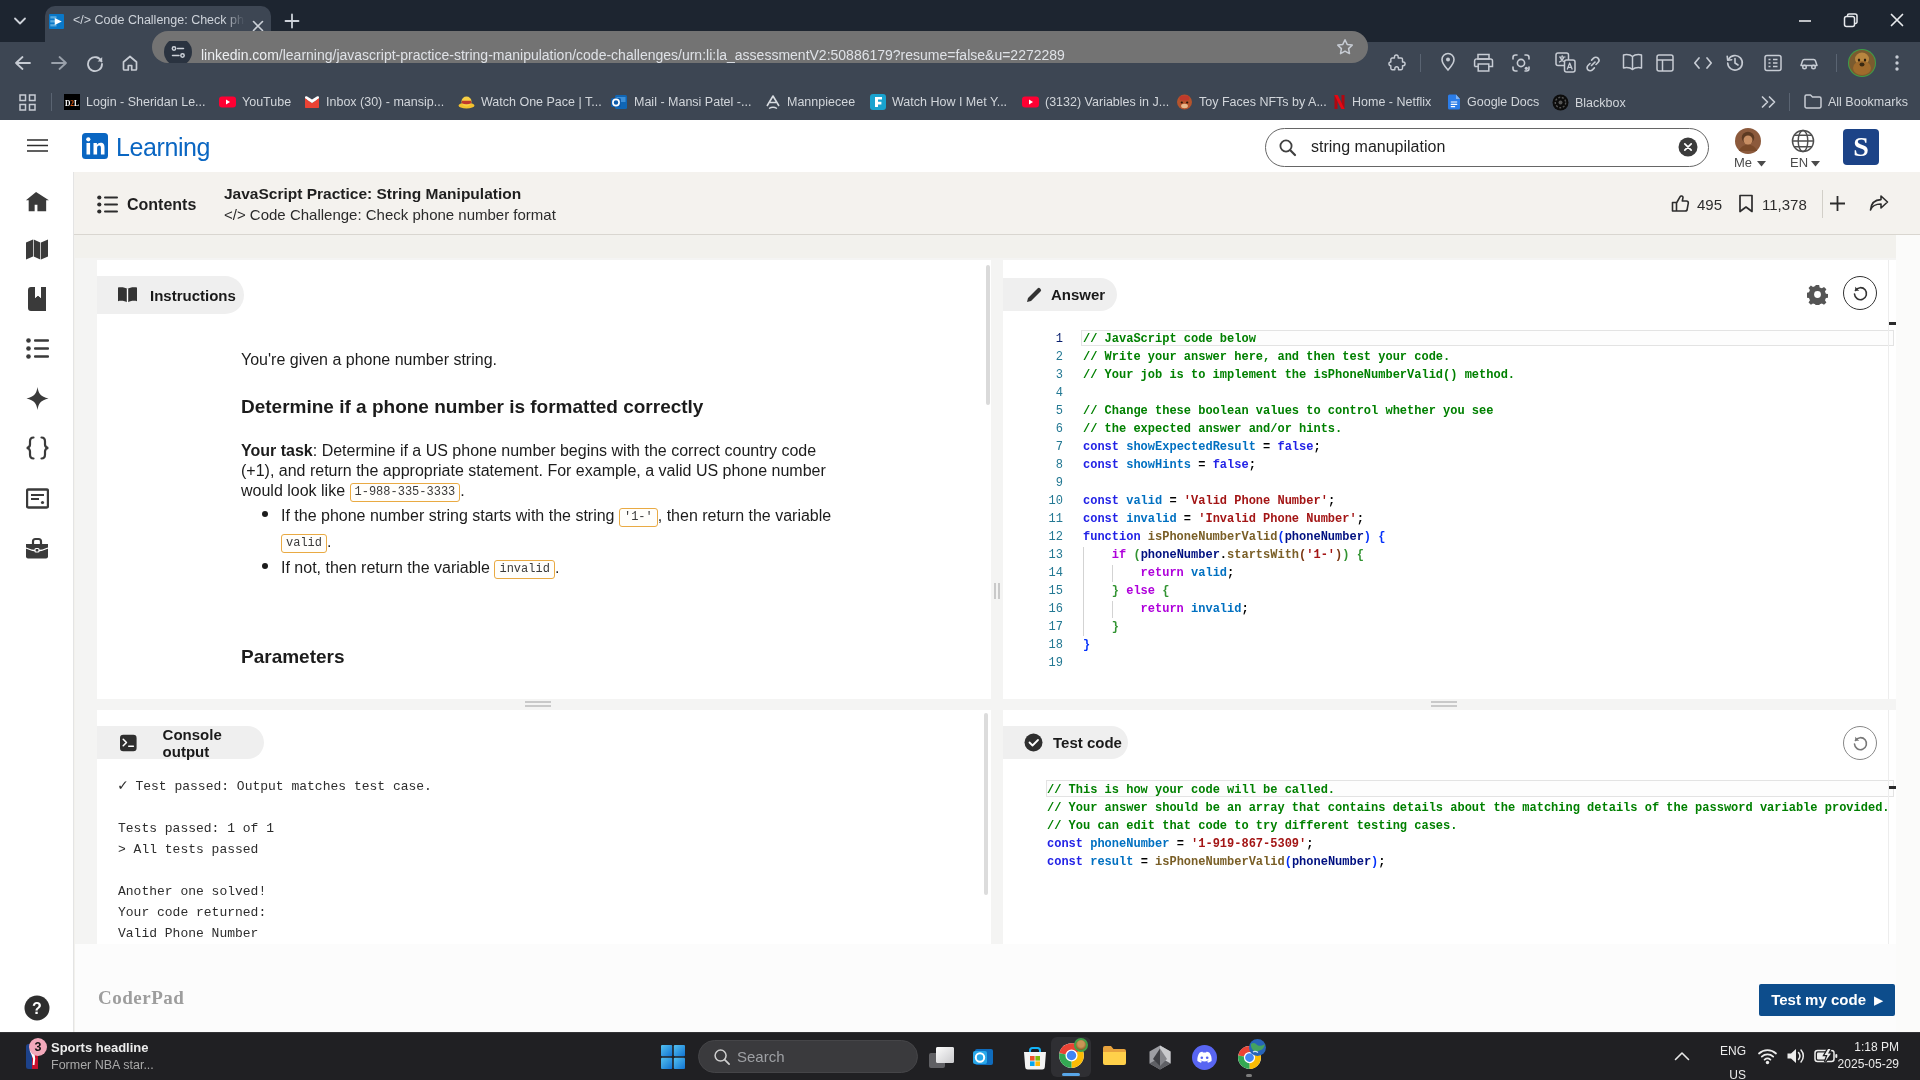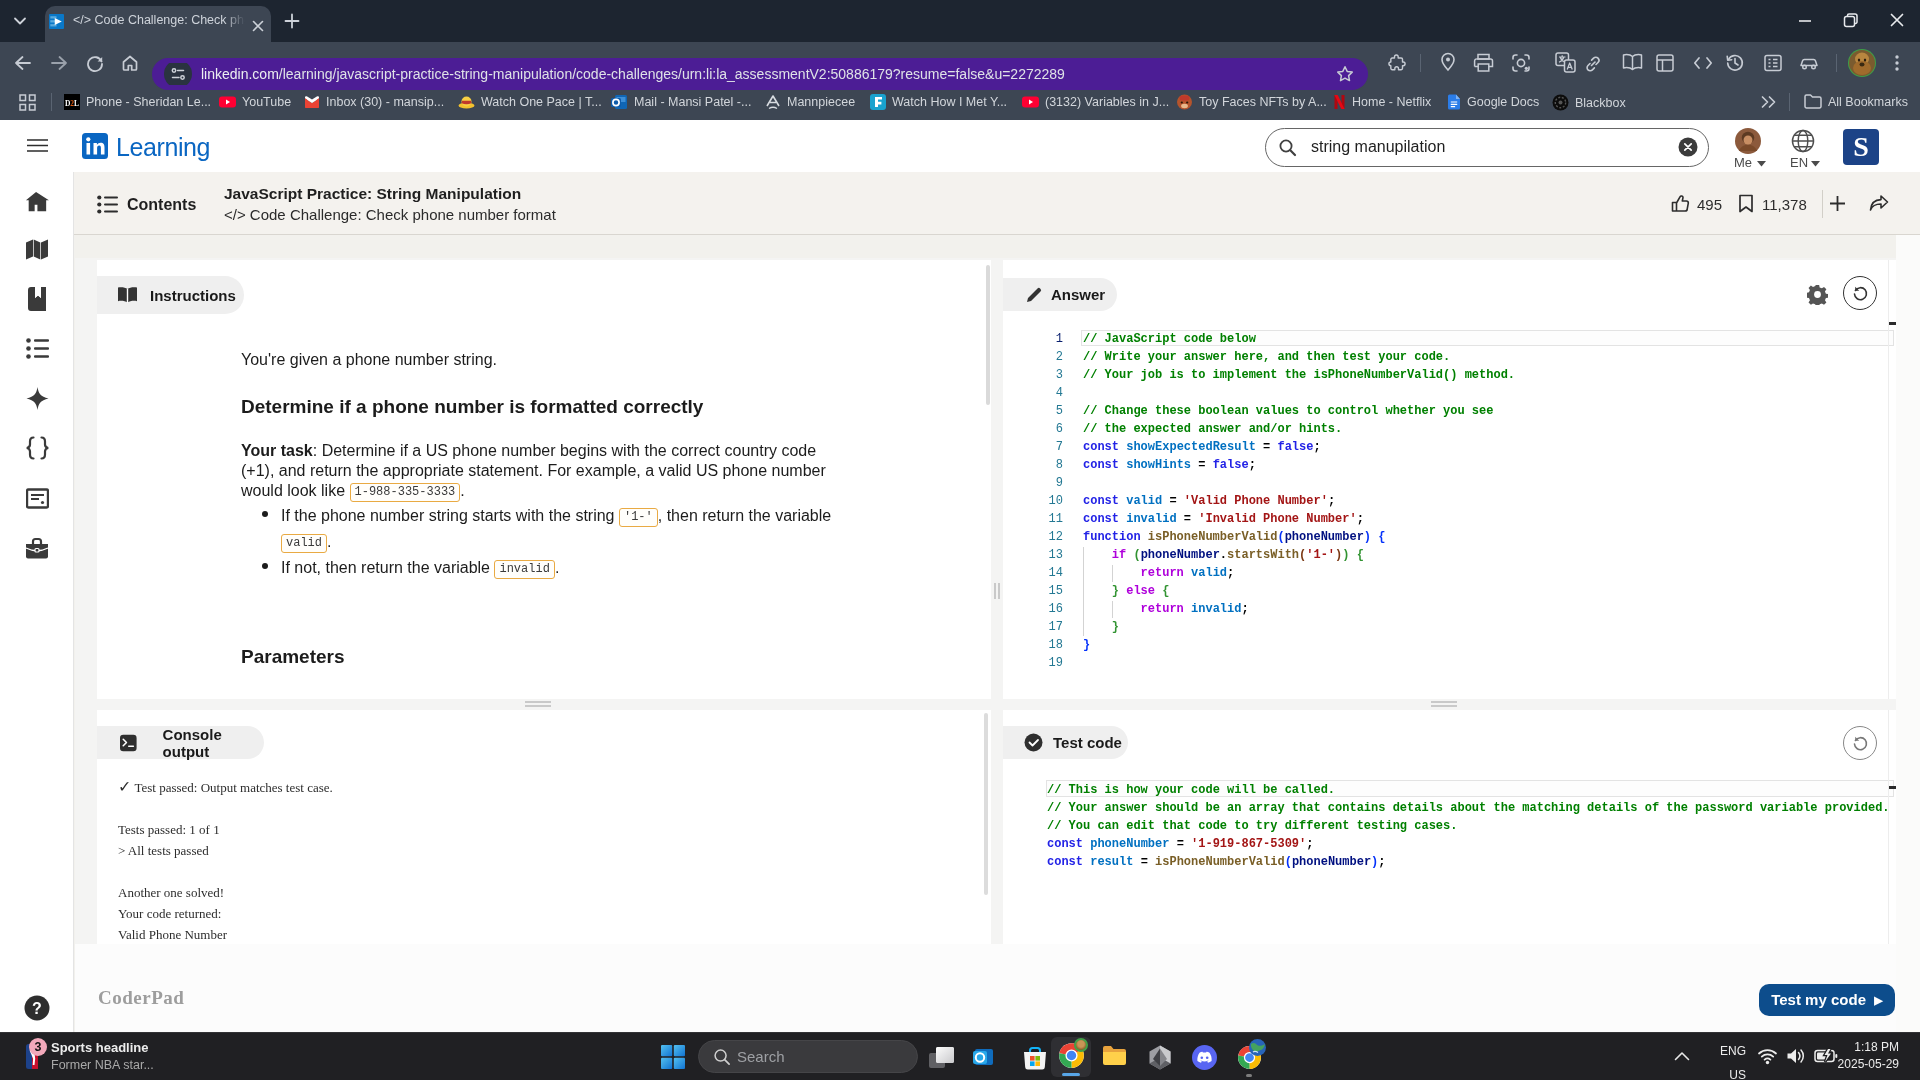--- a/index.html
+++ b/index.html
@@ -4,36 +4,36 @@
 *{margin:0;padding:0;box-sizing:border-box}
 html,body{width:1920px;height:1080px;overflow:hidden}
 body{font-family:"Liberation Sans",sans-serif;position:relative;background:#fff}
 .abs{position:absolute}
 
 #tabstrip{position:absolute;left:0;top:0;width:1920px;height:42px;background:#1d2530}
 #toolbar{position:absolute;left:0;top:42px;width:1920px;height:42px;background:#3d4653}
 #bookmarks{position:absolute;left:0;top:84px;width:1920px;height:36px;background:#3d4653}
 #tab{position:absolute;left:45px;top:6px;width:226px;height:36px;background:#3d4653;border-radius:10px 10px 0 0}
 .tabtitle{position:absolute;left:28px;top:7px;color:#ced3da;font-size:12.5px;white-space:nowrap;overflow:hidden;width:172px;-webkit-mask-image:linear-gradient(90deg,#000 88%,transparent)}
-#omnibox{position:absolute;left:152px;top:58px;width:1216px;height:32px;background:#4c1d95;border-radius:16px;display:flex;align-items:center}
+#omnibox{position:absolute;left:152px;top:31px;width:1216px;height:32px;background:#737373;border-radius:16px;display:flex;align-items:flex-end}
 .url{color:#dfe2e7;font-size:14px;margin-left:7px;white-space:nowrap}
 .url b{font-weight:400;color:#eceef1}
 .bmitem{display:flex;align-items:center;gap:6px;color:#d2d6db;font-size:12.5px;white-space:nowrap}
 
 #liheader{position:absolute;left:0;top:120px;width:1920px;height:52px;background:#fff}
 #contentsbar{position:absolute;left:0;top:172px;width:1920px;height:63px;background:#f4f2ee;border-bottom:1px solid #d9d6d0}
 #pagebg{position:absolute;left:0;top:235px;width:1920px;height:797px;background:#f2f1ed}
 
 #sidebar{position:absolute;left:0;top:172px;width:74px;height:860px;background:#fff;border-right:1px solid #e4e4e4}
 #workarea{position:absolute;left:75px;top:258px;width:1821px;height:774px;background:#f4f4f3}
 .panel{position:absolute;background:#fff}
 .chip{position:absolute;background:#efefef;border-radius:0 19px 19px 0;display:flex;align-items:center;font-weight:700;color:#1a1a1a}
 
 .code{font-family:"Liberation Mono",monospace;font-size:12px;font-weight:700;line-height:18px;white-space:pre}
-.mono{font-family:Liberation Serif, serif}
+.mono{font-family:Liberation Mono, monospace}
 .cm{color:#008000}.kw{color:#2222e6}.vr{color:#0070c1}.st{color:#a31515}.fn{color:#795e26}.pm{color:#001080}.ct{color:#af00db}.b1{color:#0431fa}.b2{color:#319331}.b3{color:#7b3814}
 .icode{font-family:"Liberation Mono",monospace;font-size:12px;color:#3a3a3a;border:1px solid #e9aa43;border-radius:3px;padding:1px 4px 2px;background:#fffefb;position:relative;top:-1px}
 .bdot{display:inline-block;width:6px;height:6px;border-radius:50%;background:#1c1c1c;margin-right:13px;position:relative;top:-4px;margin-left:-19px}
 .gut{position:absolute;width:60px;text-align:right;color:#237893;font-weight:400}
 .cline{position:absolute;white-space:pre}
 
 #taskbar{position:absolute;left:0;top:1032px;width:1920px;height:48px;background:#202023;border-top:1px solid #323235}
 </style></head>
 <body>
 <div id="tabstrip">
@@ -179,21 +179,21 @@
         <rect x="1" y="10.5" width="5.5" height="5.5"></rect>
         <rect x="10.5" y="10.5" width="5.5" height="5.5"></rect>
       </g>
     </svg>
  <div class="abs" style="left:51px;top:9px;width:1px;height:18px;background:#5a6472"></div>
  <div class="bmitem abs" style="left:64px;top:10px">
       <svg width="16" height="16" viewBox="0 0 16 16">
         <rect width="16" height="16" fill="#000"></rect>
         <text x="8" y="11.5" font-size="7.5" font-weight="bold" fill="#fff" text-anchor="middle" font-family="Liberation Serif">D<tspan fill="#e05a10">2</tspan>L</text>
       </svg>
-      <span>Phone - Sheridan Le...</span>
+      <span>Login - Sheridan Le...</span>
     </div>
  <div class="bmitem abs" style="left:219px;top:10px">
       <svg width="17" height="16" viewBox="0 0 17 16">
         <rect y="2.5" width="17" height="11" rx="3" fill="#f03"></rect>
         <path d="M7 5.5l4 2.5-4 2.5z" fill="#fff"></path>
       </svg>
       <span>YouTube</span>
     </div>
  <div class="bmitem abs" style="left:304px;top:10px">
       <svg width="16" height="16" viewBox="0 0 16 16">
@@ -517,21 +517,21 @@
 
 <div class="abs" style="left:525px;top:701px;width:26px;height:2px;background:#c9c9c9"></div>
 <div class="abs" style="left:525px;top:705px;width:26px;height:2px;background:#c9c9c9"></div>
 <div class="abs" style="left:1431px;top:701px;width:26px;height:2px;background:#c9c9c9"></div>
 <div class="abs" style="left:1431px;top:705px;width:26px;height:2px;background:#c9c9c9"></div>
 <div class="abs" style="left:994px;top:583px;width:2px;height:16px;background:#c9c9c9"></div>
 <div class="abs" style="left:998px;top:583px;width:2px;height:16px;background:#c9c9c9"></div>
 
 <div class="abs" style="left:75px;top:944px;width:1821px;height:88px;background:#fcfcfc">
  <span style="position:absolute;left:23px;top:43px;font-family:'Liberation Serif',serif;font-weight:700;font-size:19px;color:#9d9d9d;letter-spacing:0.5px">CoderPad</span>
- <div style="position:absolute;left:1684px;top:40px;width:136px;height:32px;background:#0d4d8c;border-radius:10px;color:#fff;font-size:15px;font-weight:700;text-align:center;line-height:32px">Test my code&nbsp;&nbsp;<span style="font-size:11px;position:relative;top:-1px">▶</span></div>
+ <div style="position:absolute;left:1684px;top:40px;width:136px;height:32px;background:#0d4d8c;border-radius:2px;color:#fff;font-size:15px;font-weight:700;text-align:center;line-height:32px">Test my code&nbsp;&nbsp;<span style="font-size:11px;position:relative;top:-1px">▶</span></div>
 </div>
 <div id="taskbar">
  <svg class="abs" style="left:26px;top:11px" width="12" height="25" viewBox="0 0 12 25">
       <rect width="12" height="25" rx="2.5" fill="#1d428a"></rect>
       <rect x="6" width="6" height="25" fill="#c8102e"></rect>
       <rect x="6" width="6" height="25" rx="2.5" fill="#c8102e"></rect>
       <path d="M4.5 5c1-.8 2.3-.4 2.8.7l1.2 3.3.7 5.5-.7 6.5H6.7l.4-6.3-1.5-3.7-1.5-3.2c-.5-1-.4-2.2.4-2.8z" fill="#fff"></path>
       <circle cx="6.2" cy="3.6" r="1.5" fill="#fff"></circle>
     </svg>
  <div class="abs" style="left:29px;top:5px;width:18px;height:18px;border-radius:50%;background:#f2a9bb;color:#151515;font-size:12.5px;font-weight:700;text-align:center;line-height:18px">3</div>

